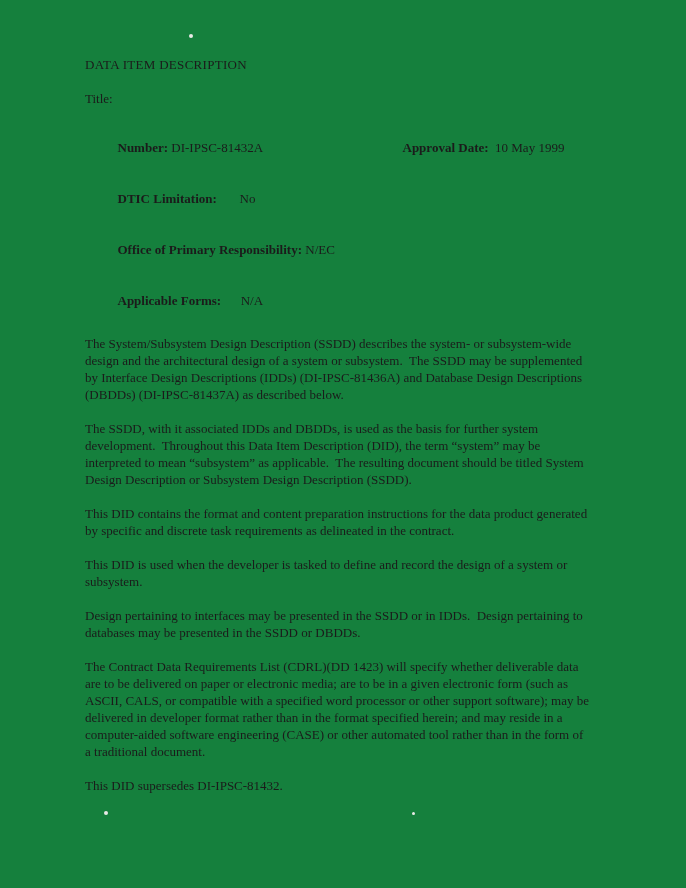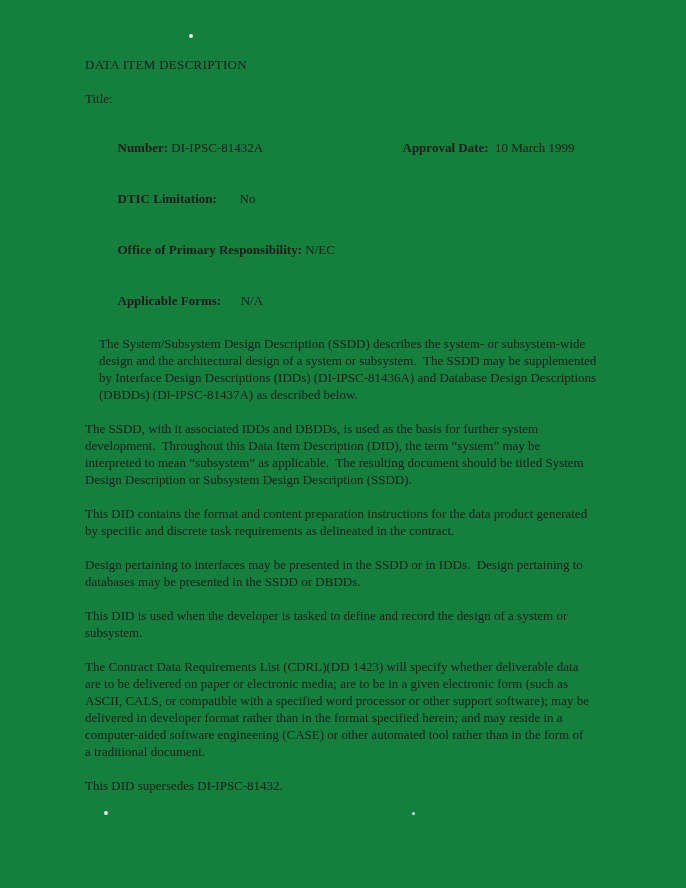--- a/index.html
+++ b/index.html
@@ -38,21 +38,21 @@
   .title-row .tvalue { white-space: pre; }
   .frow { display: flex; }
   .field { white-space: pre; }
   .fw { width: 285px; flex: 0 0 285px; }
   .flabel { font-weight: bold; }
   .fvalue { white-space: pre; }
   .para {
     margin: 17px 0 0 0;
     white-space: pre;
   }
-  .para.first { margin-top: 9px; margin-left: 14px; }
+  .para.first { margin-top: 9px; }
   .speck {
     position: absolute;
     background: #e9e9e7;
     border-radius: 50%;
   }
   .speck-1 { left: 189px; top: 34px; width: 4px; height: 4px; }
   .speck-2 { left: 104px; top: 811px; width: 4px; height: 4px; }
   .speck-3 { left: 412px; top: 812px; width: 3px; height: 3px; }
 </style>
 </head>
@@ -70,21 +70,21 @@
     <div class="title-row">
       <span class="tlabel">Title:</span>
     </div>
 
     <div class="fields">
       <div class="frow">
         <div class="field fw">
           <span class="flabel">Number:</span><span class="fvalue"> DI-IPSC-81432A</span>
         </div>
         <div class="field">
-          <span class="flabel">Approval Date:</span><span class="fvalue">  10 March 1999</span>
+          <span class="flabel">Approval Date:</span><span class="fvalue">  10 May 1999</span>
         </div>
       </div>
       <div class="frow">
         <div class="field fw">
           <span class="flabel">DTIC Limitation:</span><span class="fvalue">       No</span>
         </div>
       </div>
       <div class="frow">
         <div class="field">
           <span class="flabel">Office of Primary Responsibility:</span><span class="fvalue"> N/EC</span>
@@ -100,24 +100,24 @@
     <div class="para first">The System/Subsystem Design Description (SSDD) describes the system- or subsystem-wide
 design and the architectural design of a system or subsystem.  The SSDD may be supplemented
 by Interface Design Descriptions (IDDs) (DI-IPSC-81436A) and Database Design Descriptions
 (DBDDs) (DI-IPSC-81437A) as described below.</div>
     <div class="para">The SSDD, with it associated IDDs and DBDDs, is used as the basis for further system
 development.  Throughout this Data Item Description (DID), the term “system” may be
 interpreted to mean “subsystem” as applicable.  The resulting document should be titled System
 Design Description or Subsystem Design Description (SSDD).</div>
     <div class="para">This DID contains the format and content preparation instructions for the data product generated
 by specific and discrete task requirements as delineated in the contract.</div>
+    <div class="para">This DID is used when the developer is tasked to define and record the design of a system or
+subsystem.</div>
     <div class="para">Design pertaining to interfaces may be presented in the SSDD or in IDDs.  Design pertaining to
 databases may be presented in the SSDD or DBDDs.</div>
-    <div class="para">This DID is used when the developer is tasked to define and record the design of a system or
-subsystem.</div>
     <div class="para">The Contract Data Requirements List (CDRL)(DD 1423) will specify whether deliverable data
 are to be delivered on paper or electronic media; are to be in a given electronic form (such as
 ASCII, CALS, or compatible with a specified word processor or other support software); may be
 delivered in developer format rather than in the format specified herein; and may reside in a
 computer-aided software engineering (CASE) or other automated tool rather than in the form of
 a traditional document.</div>
     <div class="para">This DID supersedes DI-IPSC-81432.</div>
 
   </div>
 </div>

